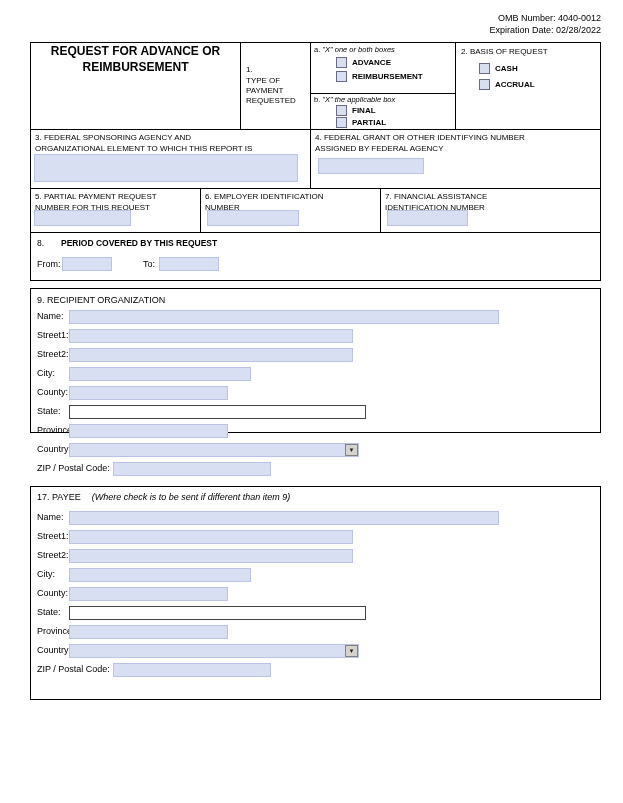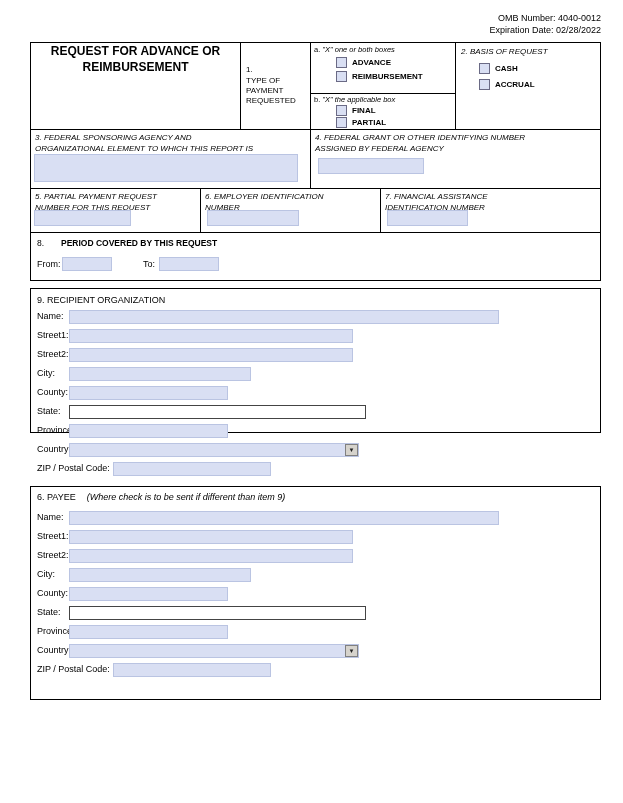--- a/index.html
+++ b/index.html
@@ -34,21 +34,21 @@
   .cb-label { font-size: 8px; font-weight: bold; margin-left: 5px; white-space: nowrap; }
 
   
   .row34 { display: flex; height: 59px; border-bottom: 1px solid var(--box-border,#000); }
   .cell3 { width: 280px; border-right: 1px solid var(--box-border,#000); position: relative; padding: 3px 4px; }
   .cell4 { flex: 1; position: relative; padding: 3px 4px; }
   .row567 { display: flex; height: 44px; border-bottom: 1px solid var(--box-border,#000); }
   .cell5 { width: 170px; border-right: 1px solid var(--box-border,#000); position: relative; padding: 3px 4px; }
   .cell6 { width: 180px; border-right: 1px solid var(--box-border,#000); position: relative; padding: 3px 4px; }
   .cell7 { flex: 1; position: relative; padding: 3px 4px; }
-  .itm-label { font-size: 8px; line-height: 1.35; font-style: italic; }
+  .itm-label { font-size: 8px; line-height: 1.35; }
   .lbl3 { max-width: 225px; }
   .lbl4 { max-width: 220px; }
   .lbl5 { max-width: 130px; }
   .lbl6 { max-width: 130px; }
   .lbl7 { max-width: 125px; }
 
   .row8 { position: relative; height: 44px; padding: 5px 0 0 6px; font-size: 8.5px; }
   .itm8-num { display: inline-block; width: 24px; }
   .itm8-label { font-weight: bold; }
   .from-label { position: absolute; left: 6px; top: 26px; font-size: 9px; }
@@ -223,21 +223,21 @@
     </div>
     <div class="arow">
       <span class="flabel">ZIP / Postal Code:</span>
       <input type="text" class="ffield fin w-zip" value="" style="">
     </div>
   </div>
 </div>
 
 <div class="box box-c">
   <div class="sec-header">
-    <span>6. PAYEE</span><i class="payee-note">(Where check is to be sent if different than item 9)</i>
+    <span>17. PAYEE</span><i class="payee-note">(Where check is to be sent if different than item 9)</i>
   </div>
   <div class="rows">
     <div class="arow">
       <span class="flabel">Name:</span>
       <input type="text" class="ffield fin w-name" value="" style="">
     </div>
     <div class="arow">
       <span class="flabel">Street1:</span>
       <input type="text" class="ffield fin w-street" value="" style="">
     </div>

